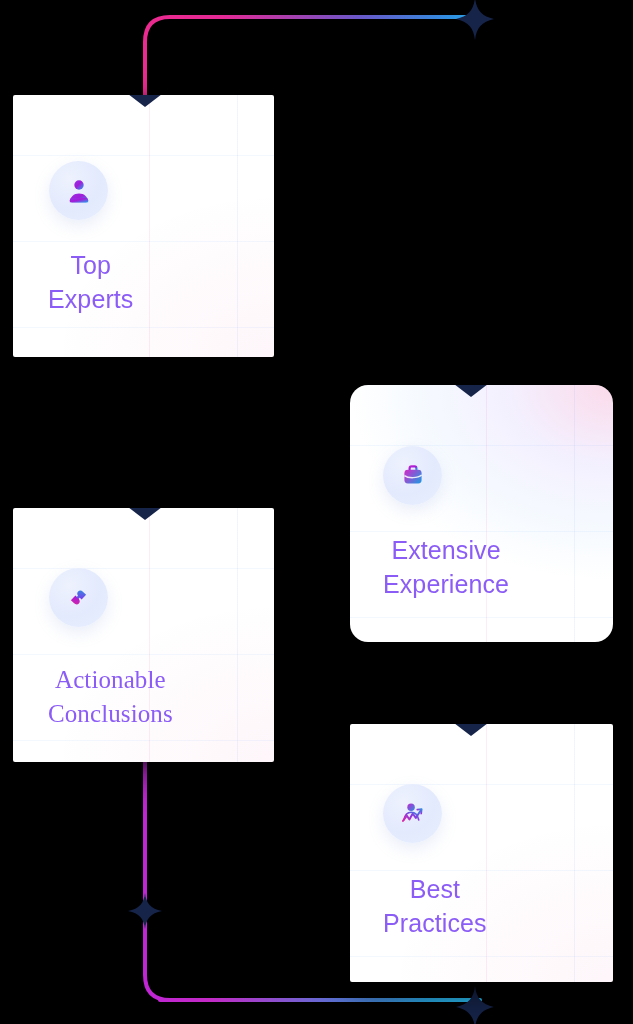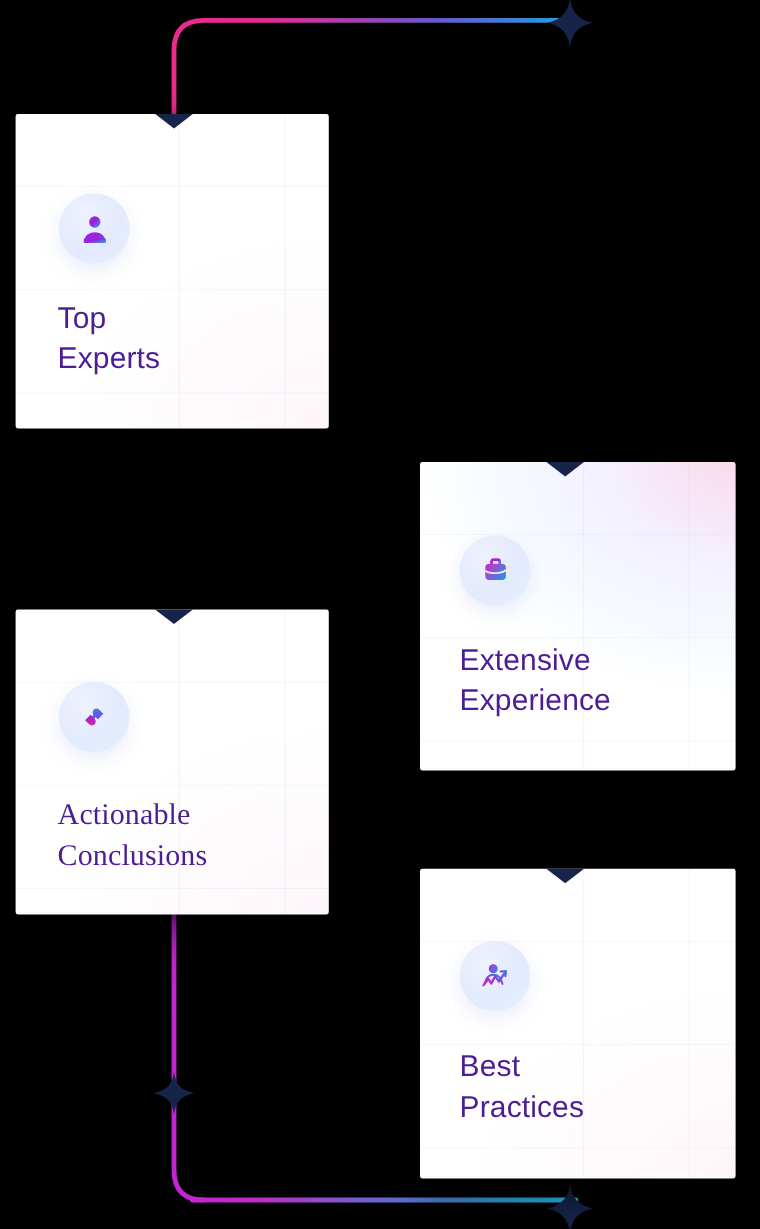--- a/index.html
+++ b/index.html
@@ -32,22 +32,22 @@
   .notch{position:absolute;top:-1px;width:0;height:0;
          border-left:17px solid transparent;border-right:17px solid transparent;
          border-top:13px solid #16244a;}
 
   .icon-wrap{position:absolute;width:59px;height:59px;border-radius:50%;
      background:radial-gradient(circle at 35% 30%, #eef2fe 0%, #e3eafd 55%, #e8effd 100%);
      display:flex;align-items:center;justify-content:center;
      box-shadow:0 6px 16px rgba(140,160,220,.18);}
   .icon-wrap svg{display:block;}
 
-  .card-title{position:absolute;color:#4c1d95;font-size:25px;line-height:1.36;
-     letter-spacing:.1px;font-weight:400;white-space:pre-line;}
+  .card-title{position:absolute;color:#8b5cf6;font-size:25px;line-height:1.36;
+     letter-spacing:.1px;font-weight:400;white-space:pre-line;text-align:center;}
 
   .sparkle{position:absolute;}
 </style>
 </head>
 <body>
 
 <div id="stage">
 
   <svg id="wires" viewBox="0 0 633 1024" width="633" height="1024" fill="none">
     <defs>
@@ -121,21 +121,21 @@
           <path d="M5.4 24.6 C5.4 19.6 9.2 16.4 14 16.4 C18.8 16.4 22.6 19.6 22.6 24.6 Z" fill="url(#gPerson)"></path>
           <rect x="5.4" y="20.6" width="17.2" height="4.2" rx="2.1" fill="url(#gPerson)"></rect>
         </svg>
       </span>
     </div>
 
     <div class="card-title" style="left:35px;top:153px;">Top
 Experts</div>
   </div>
 
-  <div class="card tint" style="left:350px;top:385px;width:263px;height:257px;">
+  <div class="card tint" style="left:350px;top:385px;width:263px;height:257px;border-radius:18px;">
     <div class="grid"></div>
     <div class="sheen"></div>
     <div class="notch" style="left:104px;"></div>
 
     <div class="icon-wrap" style="left:33px;top:61px;">
       <span>
         <svg width="28" height="28" viewBox="0 0 28 28">
           <defs>
             <linearGradient id="gCase" x1="0" y1="0" x2="1" y2="1">
               <stop offset="0" stop-color="#c026d3"></stop>

